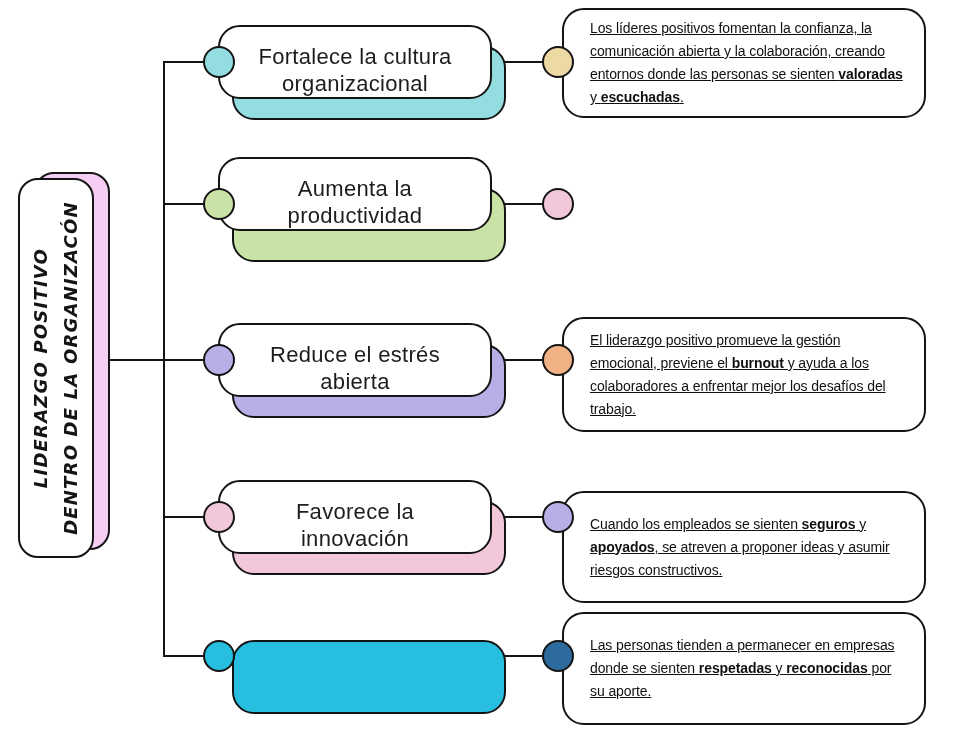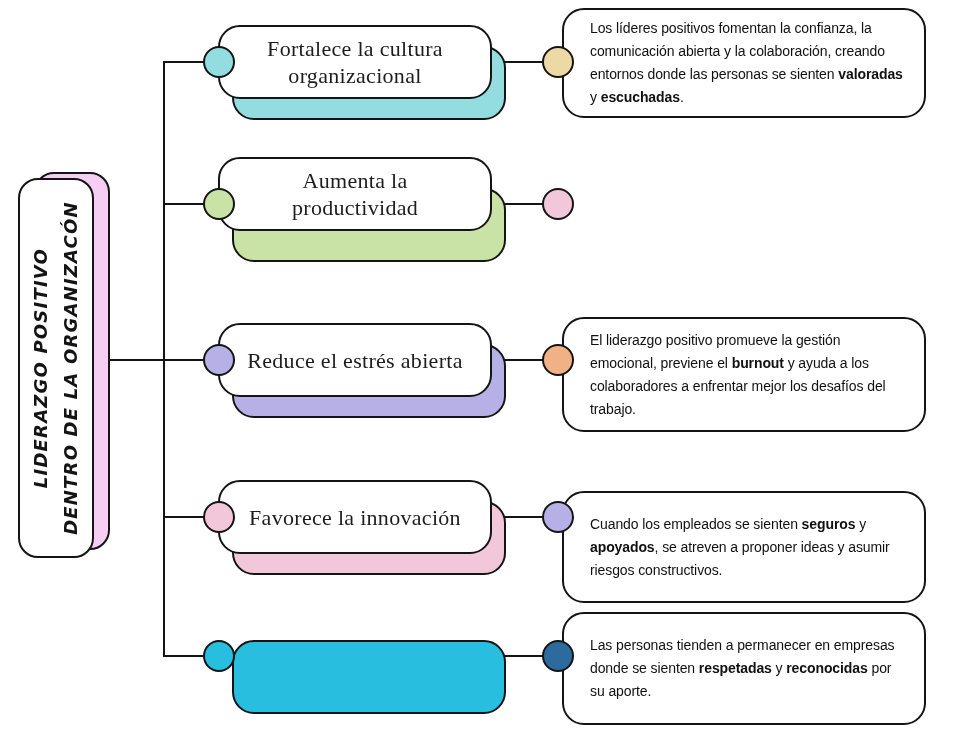--- a/index.html
+++ b/index.html
@@ -52,22 +52,22 @@
   .tshadow.r0 { top: 46px; }
   .tshadow.r1 { top: 188px; }
   .tshadow.r2 { top: 344px; }
   .tshadow.r3 { top: 501px; }
   .tshadow.r4 { top: 640px; }
 
   .tbox {
     position: absolute; left: 218px; width: 274px; height: 74px;
     background: #ffffff; border: 2px solid #141414; border-radius: 22px;
     z-index: 3; box-sizing: border-box; padding: 0 24px;
-    display: flex; align-items: center; justify-content: center; text-align: center;
-    font-size: 22px; line-height: 27px; letter-spacing: 0.3px; color: #1d1d1d; font-family: Liberation Serif, serif;
+    display: flex; align-items: flex-end; justify-content: center; text-align: center;
+    font-size: 22px; line-height: 27px; letter-spacing: 0.3px; color: #1d1d1d;
   }
   .tbox.r0 { top: 25px; }
   .tbox.r1 { top: 157px; }
   .tbox.r2 { top: 323px; }
   .tbox.r3 { top: 480px; }
   .tbox.r4 { top: 619px; }
 
   .dot {
     position: absolute; width: 32px; height: 32px;
     border: 2px solid #141414; border-radius: 50%;
@@ -82,21 +82,21 @@
   .dot.r4 { top: 640px; }
 
   .dbox {
     position: absolute; left: 562px; width: 364px;
     background: #ffffff; border: 2px solid #141414; border-radius: 22px;
     z-index: 3; box-sizing: border-box;
     display: flex; align-items: center;
     padding: 8px 16px 8px 26px;
     font-size: 14px; line-height: 23px; color: #101010; letter-spacing: -0.1px;
   }
-  .dbox p { margin: 0; }
+  .dbox p { margin: 0; text-decoration: underline; }
   .dbox .bold { font-weight: 700; }
   .dbox.r0 { top: 8px;  height: 110px; }
   .dbox.r1 { top: 162px; height: 111px; }
   .dbox.r2 { top: 317px; height: 115px; }
   .dbox.r3 { top: 475px; height: 112px; margin-top: 16px; }
   .dbox.r4 { top: 612px; height: 113px; }
 </style>
 </head>
 <body>
 

